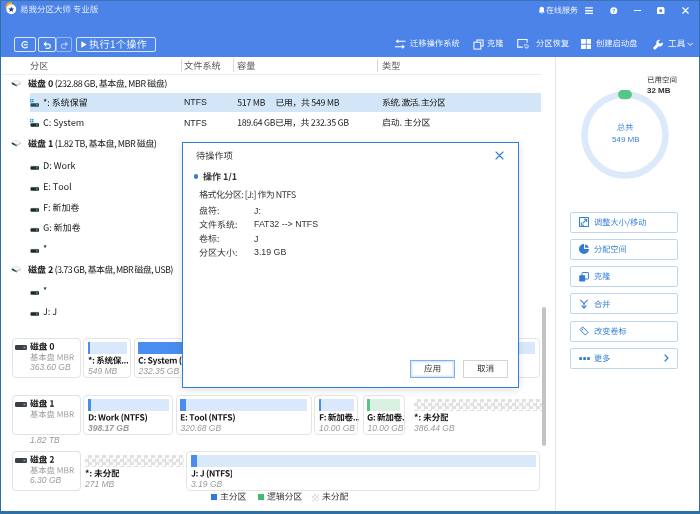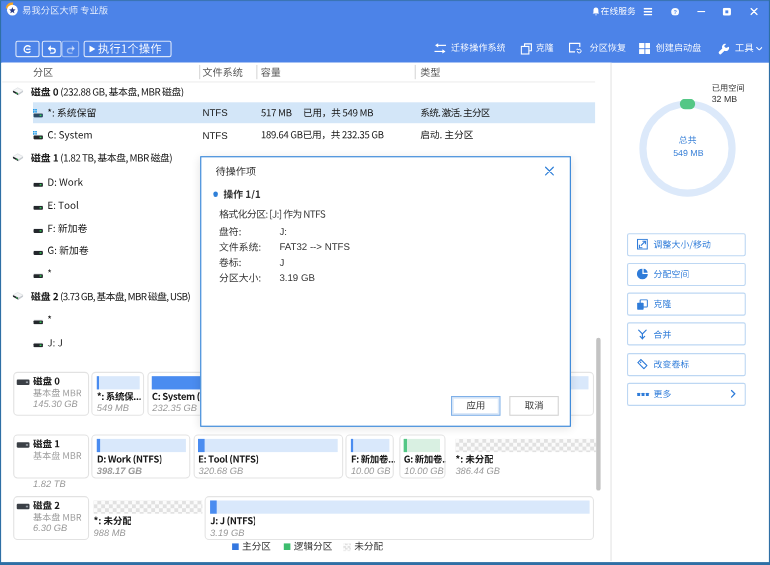--- a/index.html
+++ b/index.html
@@ -739,21 +739,21 @@
       <g transform="scale(1,-1)">
         <use href="#g51" x="0"></use>
         <use href="#g52" x="1000"></use>
         <use href="#g31" x="2000"></use>
         <use href="#g53" x="3224"></use>
         <use href="#g49" x="4036"></use>
         <use href="#g54" x="4693"></use>
       </g>
     </svg>
   </div>
-<div style="position:absolute;left:30.00px;top:362.40px;font-size:8.5px;color:#9a9a9a;font-weight:400;font-style:italic;line-height:10.20px;letter-spacing:0px;white-space:pre;">145.30 GB</div>
+<div style="position:absolute;left:30.00px;top:362.40px;font-size:8.5px;color:#9a9a9a;font-weight:400;font-style:italic;line-height:10.20px;letter-spacing:0px;white-space:pre;">363.60 GB</div>
 <div class="abs" style="left:83.0px;top:338.0px;width:48.0px;height:40px;border:1px solid #e4e4e4;border-radius:4px;box-sizing:border-box;background:#fff"></div>
 <div class="abs" style="left:87.5px;top:342.0px;width:39.0px;height:12px;background:#d9e8fb"></div>
 <div class="abs" style="left:87.5px;top:342.0px;width:2.5px;height:12px;background:#4a8cf0"></div>
 <div style="position:absolute;left:87.5px;top:355.9px;max-width:44px;overflow:hidden">
     <svg width="40.6" height="9.1" viewBox="0 -880 4720 1060" style="display:block" fill="#1a1a1a">
       <g transform="scale(1,-1)">
         <use href="#g96" x="0"></use>
         <use href="#g97" x="472"></use>
         <use href="#g98" x="954"></use>
         <use href="#g99" x="1919"></use>
@@ -941,21 +941,21 @@
     <svg width="34.9" height="9.1" viewBox="0 -880 4059 1060" style="display:block" fill="#1a1a1a">
       <g transform="scale(1,-1)">
         <use href="#g96" x="0"></use>
         <use href="#g97" x="507"></use>
         <use href="#g125" x="1059"></use>
         <use href="#g126" x="2059"></use>
         <use href="#g127" x="3059"></use>
       </g>
     </svg>
   </div>
-<div style="position:absolute;left:85.00px;top:478.90px;font-size:8.5px;color:#9a9a9a;font-weight:400;font-style:italic;line-height:10.20px;letter-spacing:0px;white-space:pre;">988 MB</div>
+<div style="position:absolute;left:85.00px;top:478.90px;font-size:8.5px;color:#9a9a9a;font-weight:400;font-style:italic;line-height:10.20px;letter-spacing:0px;white-space:pre;">271 MB</div>
 <div class="abs" style="left:186.0px;top:451.0px;width:354.0px;height:40px;border:1px solid #e4e4e4;border-radius:4px;box-sizing:border-box;background:#fff"></div>
 <div class="abs" style="left:190.5px;top:455.0px;width:345.0px;height:12px;background:#d9e8fb"></div>
 <div class="abs" style="left:190.5px;top:455.0px;width:6.9px;height:12px;background:#4a8cf0"></div>
 <div style="position:absolute;left:190.5px;top:468.9px;max-width:350px;overflow:hidden">
     <svg width="41.9" height="9.1" viewBox="0 -880 4870 1060" style="display:block" fill="#1a1a1a">
       <g transform="scale(1,-1)">
         <use href="#g128" x="0"></use>
         <use href="#g97" x="533"></use>
         <use href="#g128" x="1015"></use>
         <use href="#g109" x="1741"></use>
@@ -1008,21 +1008,21 @@
 <div style="position:absolute;left:647.0px;top:76.0px;">
     <svg width="30.0" height="8.0" viewBox="0 -880 4000 1060" style="display:block" fill="#333">
       <g transform="scale(1,-1)">
         <use href="#g63" x="0"></use>
         <use href="#g64" x="1000"></use>
         <use href="#g133" x="2000"></use>
         <use href="#g134" x="3000"></use>
       </g>
     </svg>
   </div>
-<div style="position:absolute;left:647.00px;top:86.20px;font-size:8.0px;color:#333;font-weight:400;font-style:normal;line-height:9.60px;letter-spacing:0px;white-space:pre;">32 MB</div>
+<div style="position:absolute;left:647.00px;top:86.20px;font-size:8.0px;color:#333;font-weight:700;font-style:normal;line-height:9.60px;letter-spacing:0px;white-space:pre;">32 MB</div>
 <div style="position:absolute;left:617.0px;top:123.2px;">
     <svg width="16.4" height="8.7" viewBox="0 -880 2000 1060" style="display:block" fill="#3b82d8">
       <g transform="scale(1,-1)">
         <use href="#g135" x="0"></use>
         <use href="#g66" x="1000"></use>
       </g>
     </svg>
   </div>
 <div style="position:absolute;left:612.00px;top:134.70px;font-size:8.0px;color:#3b82d8;font-weight:400;font-style:normal;line-height:9.60px;letter-spacing:0px;white-space:pre;">549 MB</div>
 <div class="abs" style="left:570px;top:211.7px;width:108px;height:21px;border:1px solid #bdd7f3;border-radius:2px;box-sizing:border-box;background:#fff"></div>

